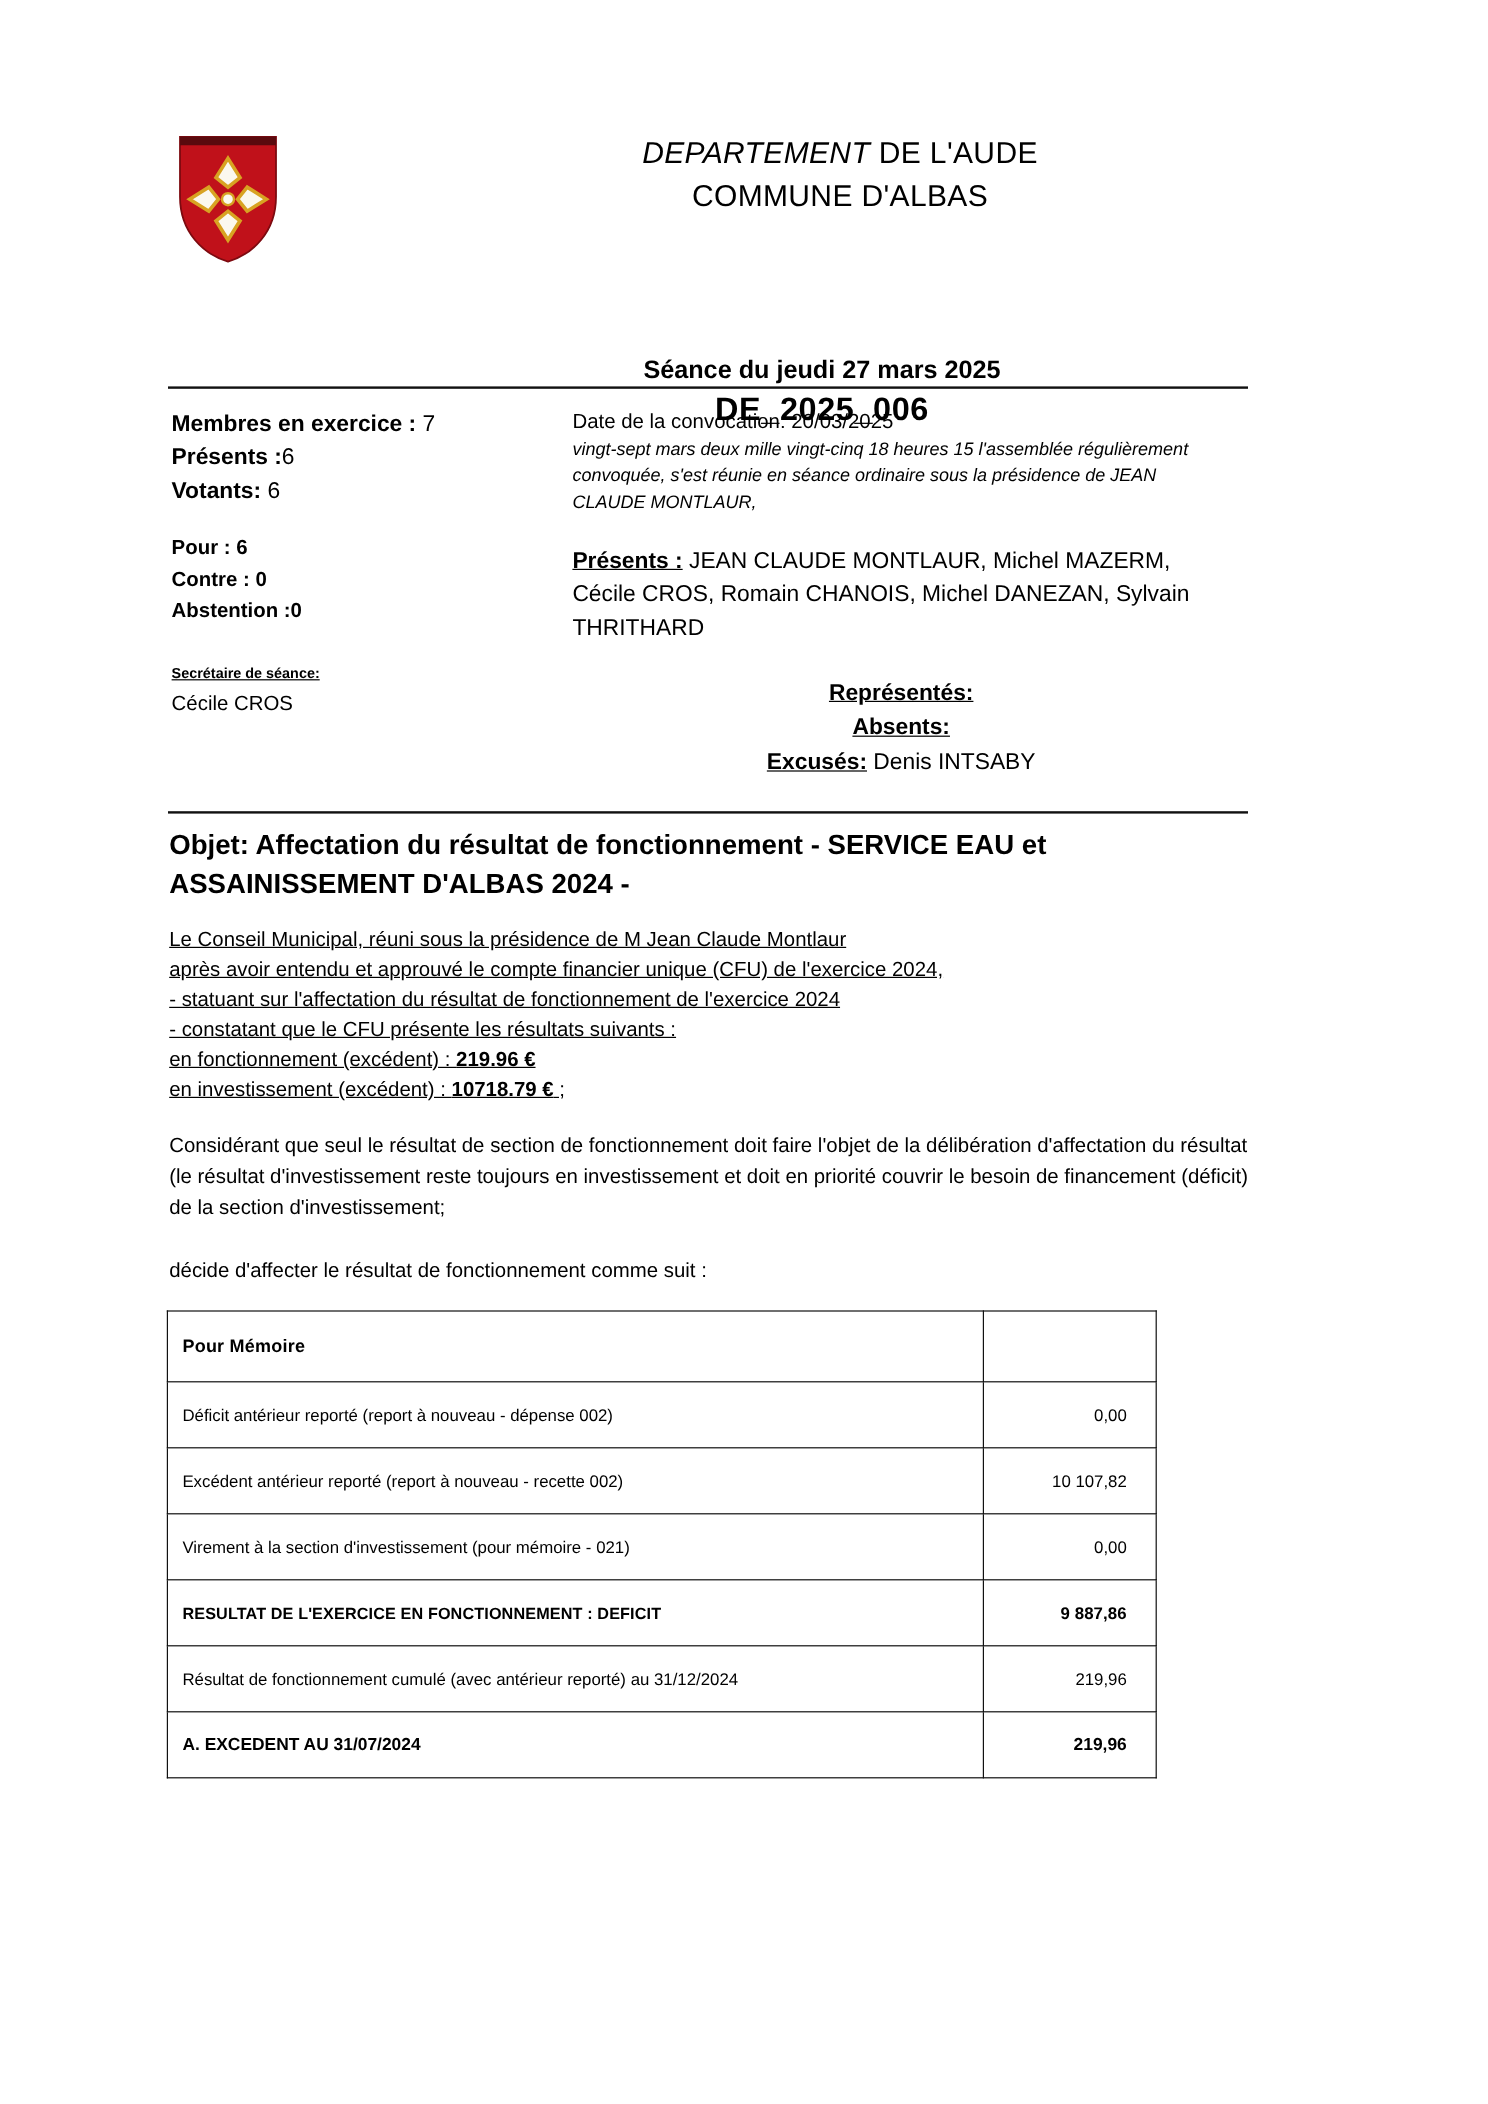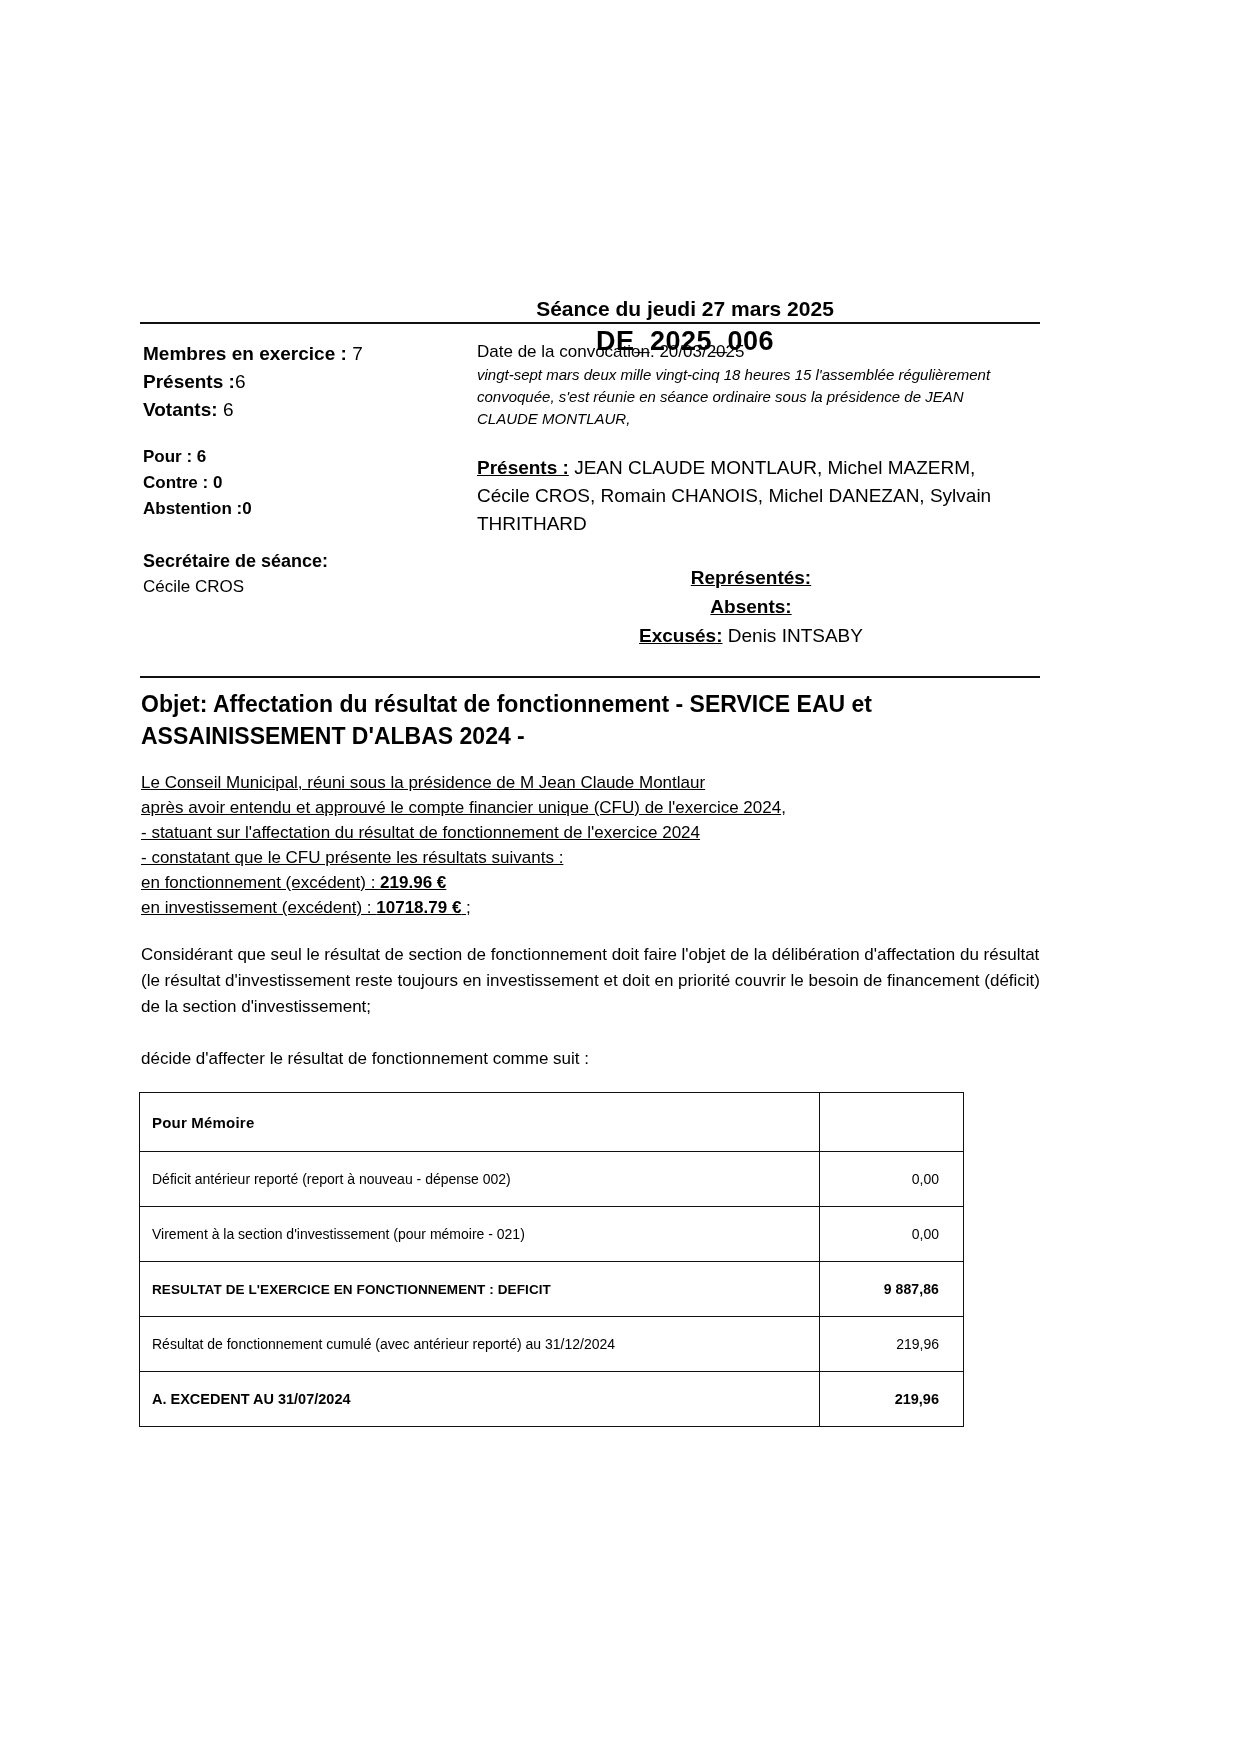--- a/index.html
+++ b/index.html
@@ -105,23 +105,24 @@
   .lc-strong .plain { font-weight: normal; }
   .lc-gap { height: 20px; }
   .lc-sm {
     font-size: 17px;
     font-weight: bold;
     line-height: 26px;
     white-space: nowrap;
   }
   .lc-gap2 { height: 26px; }
   .lc-sec-title {
-    font-size: 18px;
-    font-weight: bold;
-    line-height: 26px;
+    font-size: 12px;
+    font-weight: bold;
+    line-height: 26px;
+    text-decoration: underline;
   }
   .lc-sec-name {
     font-size: 17px;
     font-weight: normal;
     line-height: 26px;
   }
 
   
   .right-col {
     position: absolute;
@@ -233,20 +234,41 @@
   .fin-table tr.total td {
     font-weight: bold;
     font-size: 14.5px;
   }
 </style>
 </head>
 <body>
 
 <div class="page">
 
+  <div class="header">
+
+    <div class="crest">
+      <svg viewBox="0 0 84 108" xmlns="http://www.w3.org/2000/svg">
+        <path d="M2 2 H82 V52 C82 82 62 100 42 106 C22 100 2 82 2 52 Z" fill="#C0111A" stroke="#7d0a10" stroke-width="1.5"></path>
+        <path d="M2 2 H82 V9 H2 Z" fill="#5a0a0e"></path>
+        <g>
+          <path d="M42 20 L52 36 L42 44 L32 36 Z" fill="#FBF8EE" stroke="#D8A322" stroke-width="3"></path>
+          <path d="M42 88 L52 72 L42 64 L32 72 Z" fill="#FBF8EE" stroke="#D8A322" stroke-width="3"></path>
+          <path d="M10 54 L26 44 L34 54 L26 64 Z" fill="#FBF8EE" stroke="#D8A322" stroke-width="3"></path>
+          <path d="M74 54 L58 44 L50 54 L58 64 Z" fill="#FBF8EE" stroke="#D8A322" stroke-width="3"></path>
+          <circle cx="42" cy="54" r="5" fill="#FBF8EE" stroke="#D8A322" stroke-width="2"></circle>
+        </g>
+      </svg>
+    </div>
+
+    <div class="header-titles">
+      <div class="dept-line"><span class="it">DEPARTEMENT</span><span> DE L'AUDE</span></div>
+      <div class="commune-line">COMMUNE D'ALBAS</div>
+    </div>
+  </div>
 
   <div class="seance-block">
     <div class="seance-line">Séance du jeudi 27 mars 2025</div>
     <div class="delib-no">DE_2025_006</div>
   </div>
 
   <div class="rule rule-top"></div>
 
   <div class="left-col">
     <div class="lc-strong"><span>Membres en exercice : </span><span class="plain">7</span></div>
@@ -298,20 +320,24 @@
     <tbody>
         <tr class="head">
           <td class="label">Pour Mémoire</td>
           <td class="value"></td>
         </tr>
         <tr>
           <td class="label">Déficit antérieur reporté (report à nouveau - dépense 002)</td>
           <td class="value">0,00</td>
         </tr>
         <tr>
+          <td class="label">Excédent antérieur reporté (report à nouveau - recette 002)</td>
+          <td class="value">10 107,82</td>
+        </tr>
+        <tr>
           <td class="label">Virement à la section d'investissement (pour mémoire - 021)</td>
           <td class="value">0,00</td>
         </tr>
         <tr class="bold">
           <td class="label">RESULTAT DE L'EXERCICE EN FONCTIONNEMENT : DEFICIT</td>
           <td class="value">9 887,86</td>
         </tr>
         <tr>
           <td class="label">Résultat de fonctionnement cumulé (avec antérieur reporté) au 31/12/2024</td>
           <td class="value">219,96</td>

